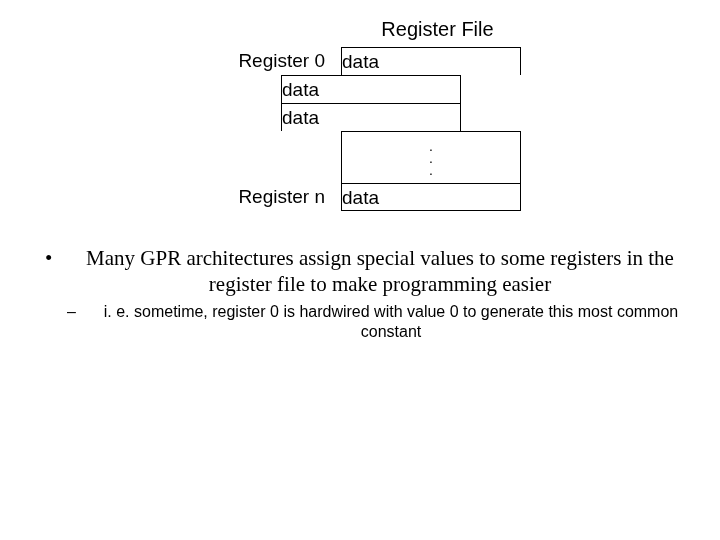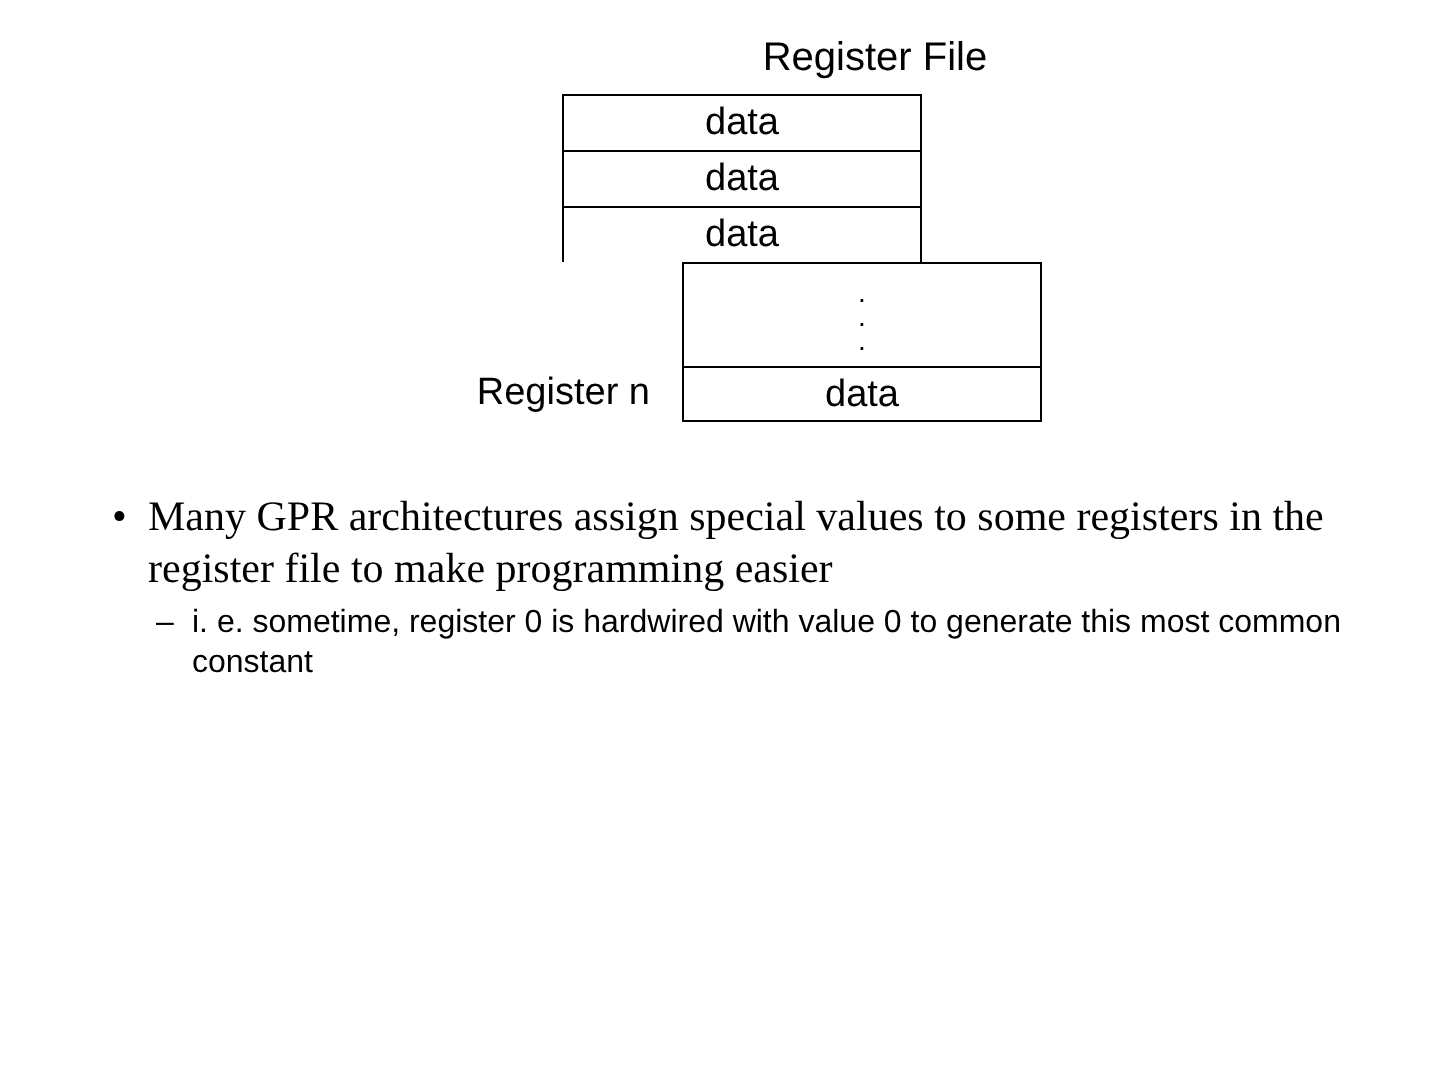--- a/index.html
+++ b/index.html
@@ -4,44 +4,45 @@
 <style>
   * { margin: 0; padding: 0; box-sizing: border-box; }
   html, body { width: 720px; height: 540px; background: #fff; font-family: "Times New Roman", Times, serif; color: #000; }
   .slide { width: 720px; height: 540px; position: relative; padding: 18px 18px 18px 40px; }
   .title { font-size: 30px; font-weight: 400; text-align: center; margin: 4px 0 40px 0; }
   .diagram-wrap { width: 100%; display: flex; justify-content: center; margin-bottom: 34px; font-family: Arial, Helvetica, sans-serif; }
   .diagram { display: flex; flex-direction: column; align-items: center; }
   .file-title { font-size: 20px; margin-bottom: 6px; }
   .reg-row { display: flex; align-items: center; height: 28px; }
   .reg-label { width: 120px; text-align: right; padding-right: 16px; font-size: 19px; }
-  .reg-cell { width: 180px; height: 28px; border-left: 1px solid #000; border-right: 1px solid #000; border-top: 1px solid #000; text-align: center; font-size: 19px; line-height: 27px; }
+  .reg-cell { width: 180px; height: 28px; border-left: 1px solid #000; border-right: 1px solid #000; border-top: 1px solid #000; text-align: left; font-size: 19px; line-height: 27px; }
   .reg-cell.last { border-bottom: 1px solid #000; }
   .dots-cell { width: 180px; height: 52px; border-left: 1px solid #000; border-right: 1px solid #000; border-top: 1px solid #000; display: flex; flex-direction: column; align-items: center; justify-content: center; font-family: Arial, sans-serif; line-height: 12px; font-size: 14px; }
-  .bullets { list-style: none; padding: 0; margin: 16px; }
+  .bullets { list-style: none; padding: 0; margin: 5px; text-align: center; }
   .bullets > li { position: relative; padding-left: 18px; font-size: 21px; line-height: 1.25; margin-bottom: 4px; }
   .bullets > li::before { content: "•"; position: absolute; left: 0; top: 0; }
   .sub-bullets { list-style: none; padding: 0; margin: 4px 0 0 0; }
   .sub-bullets > li { position: relative; padding-left: 22px; font-family: Liberation Sans, sans-serif; font-size: 16px; line-height: 1.28; }
   .sub-bullets > li::before { content: "–"; position: absolute; left: 4px; top: 0; }
 </style>
 </head>
 <body>
 
 <div class="slide">
 
 
   <div class="diagram-wrap">
     <div class="diagram">
       <div style="display:flex;gap:13px;">
         <div class="reg-label" style="height:auto;"></div>
         <div class="file-title" style="width:180px;text-align:center;">Register File</div>
       </div>
 
       <div class="reg-row">
+        <div class="reg-label">Register 0</div>
         <div class="reg-cell">data</div>
       </div>
       <div class="reg-row">
         <div class="reg-cell">data</div>
       </div>
       <div class="reg-row">
         <div class="reg-cell">data</div>
       </div>
 
       <div class="reg-row" style="height:52px;">

